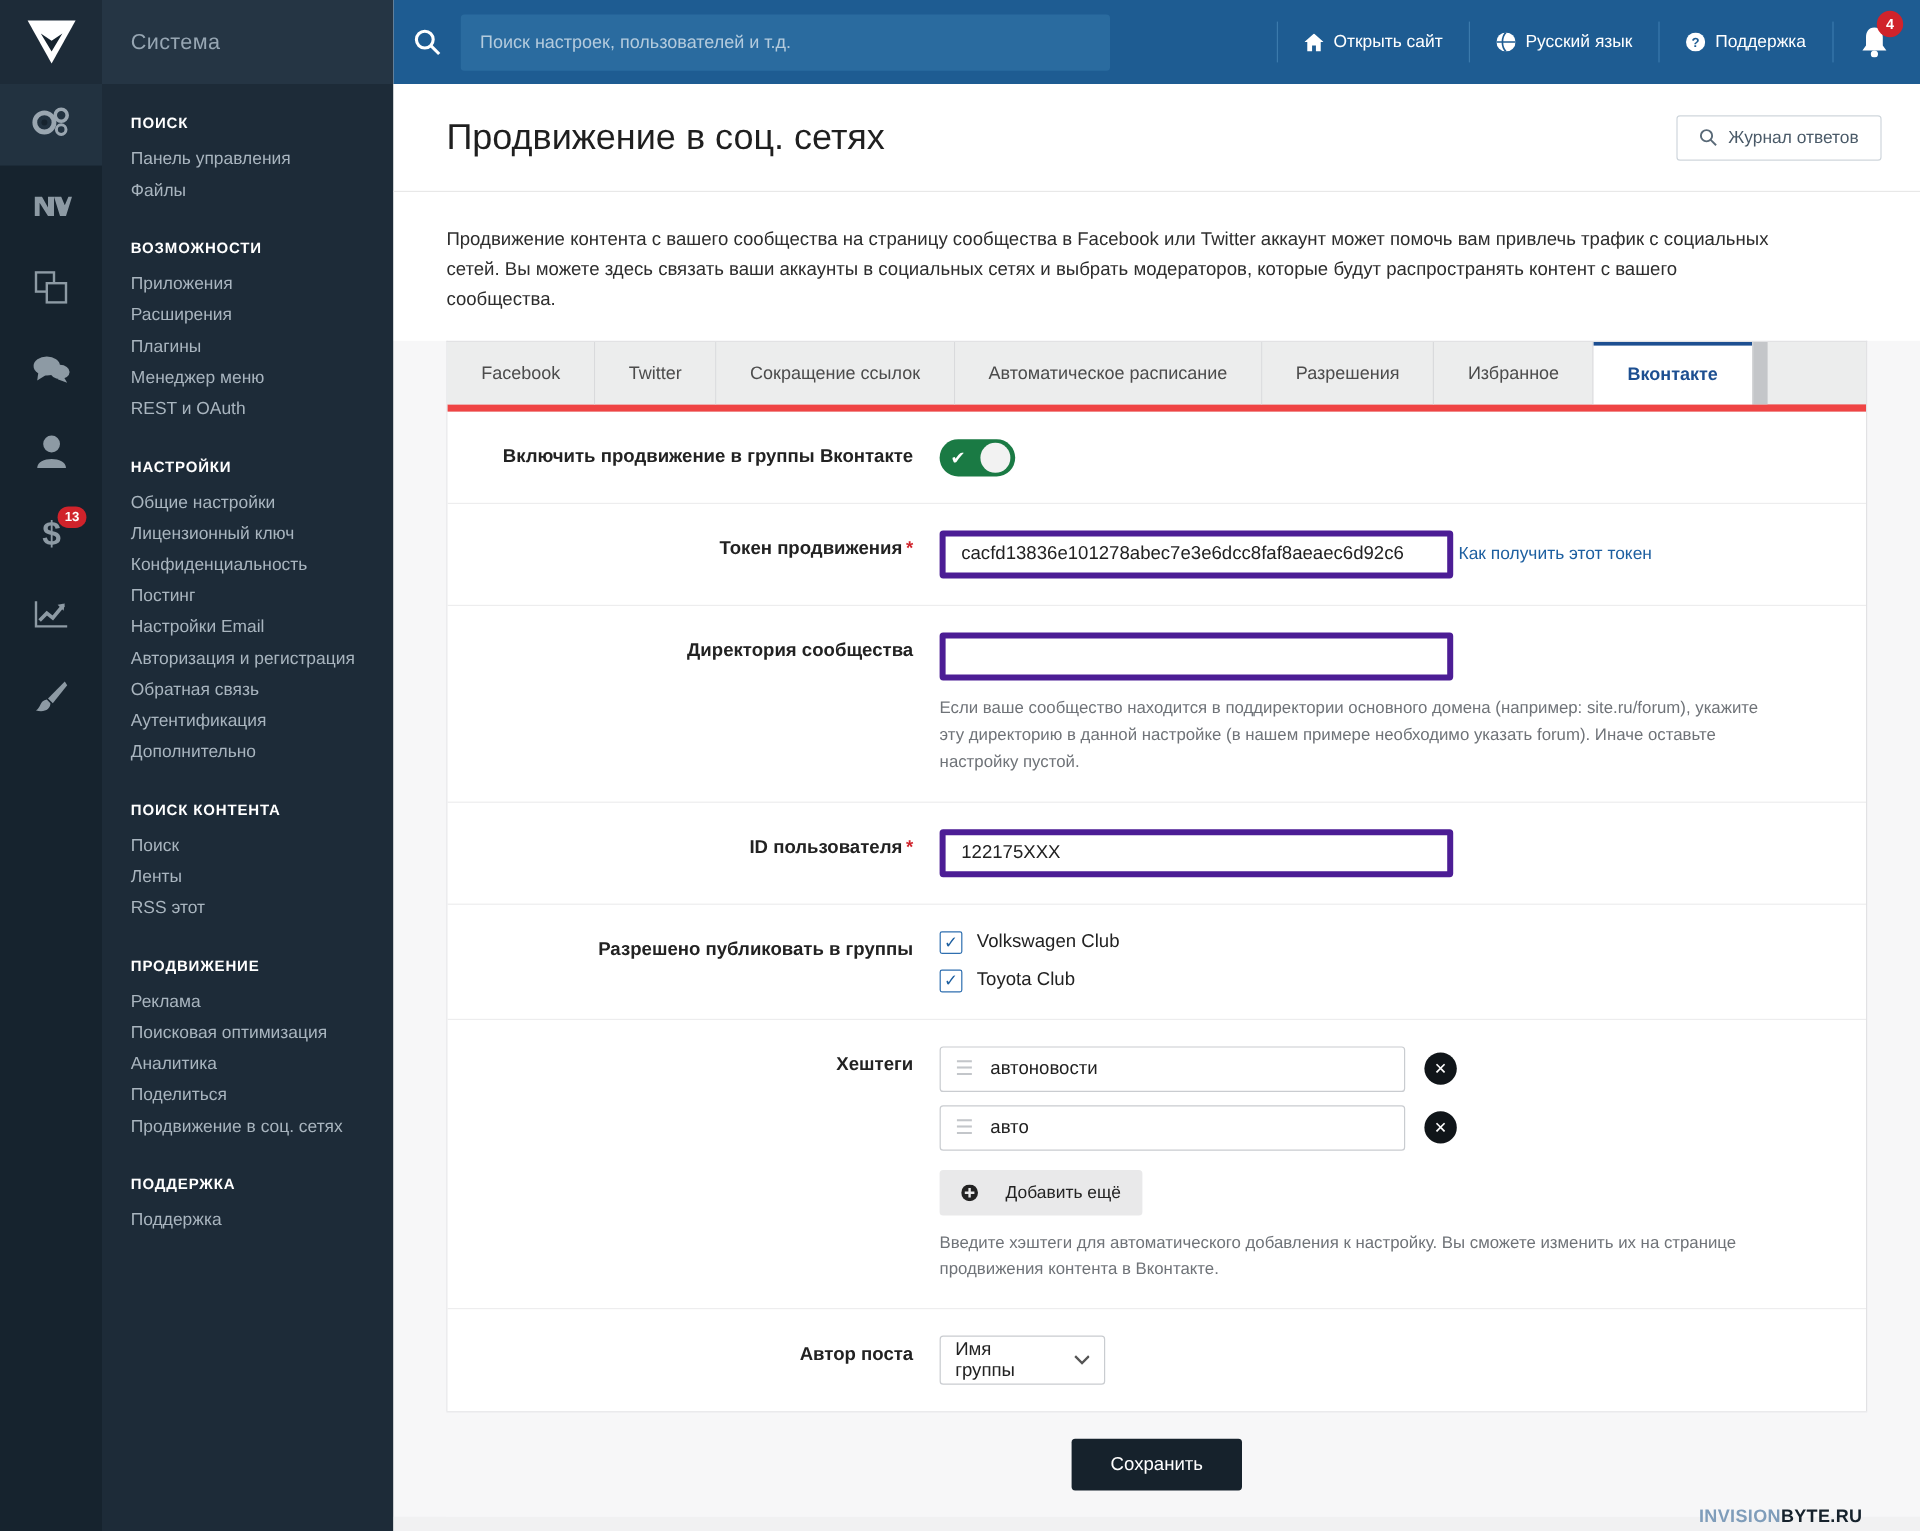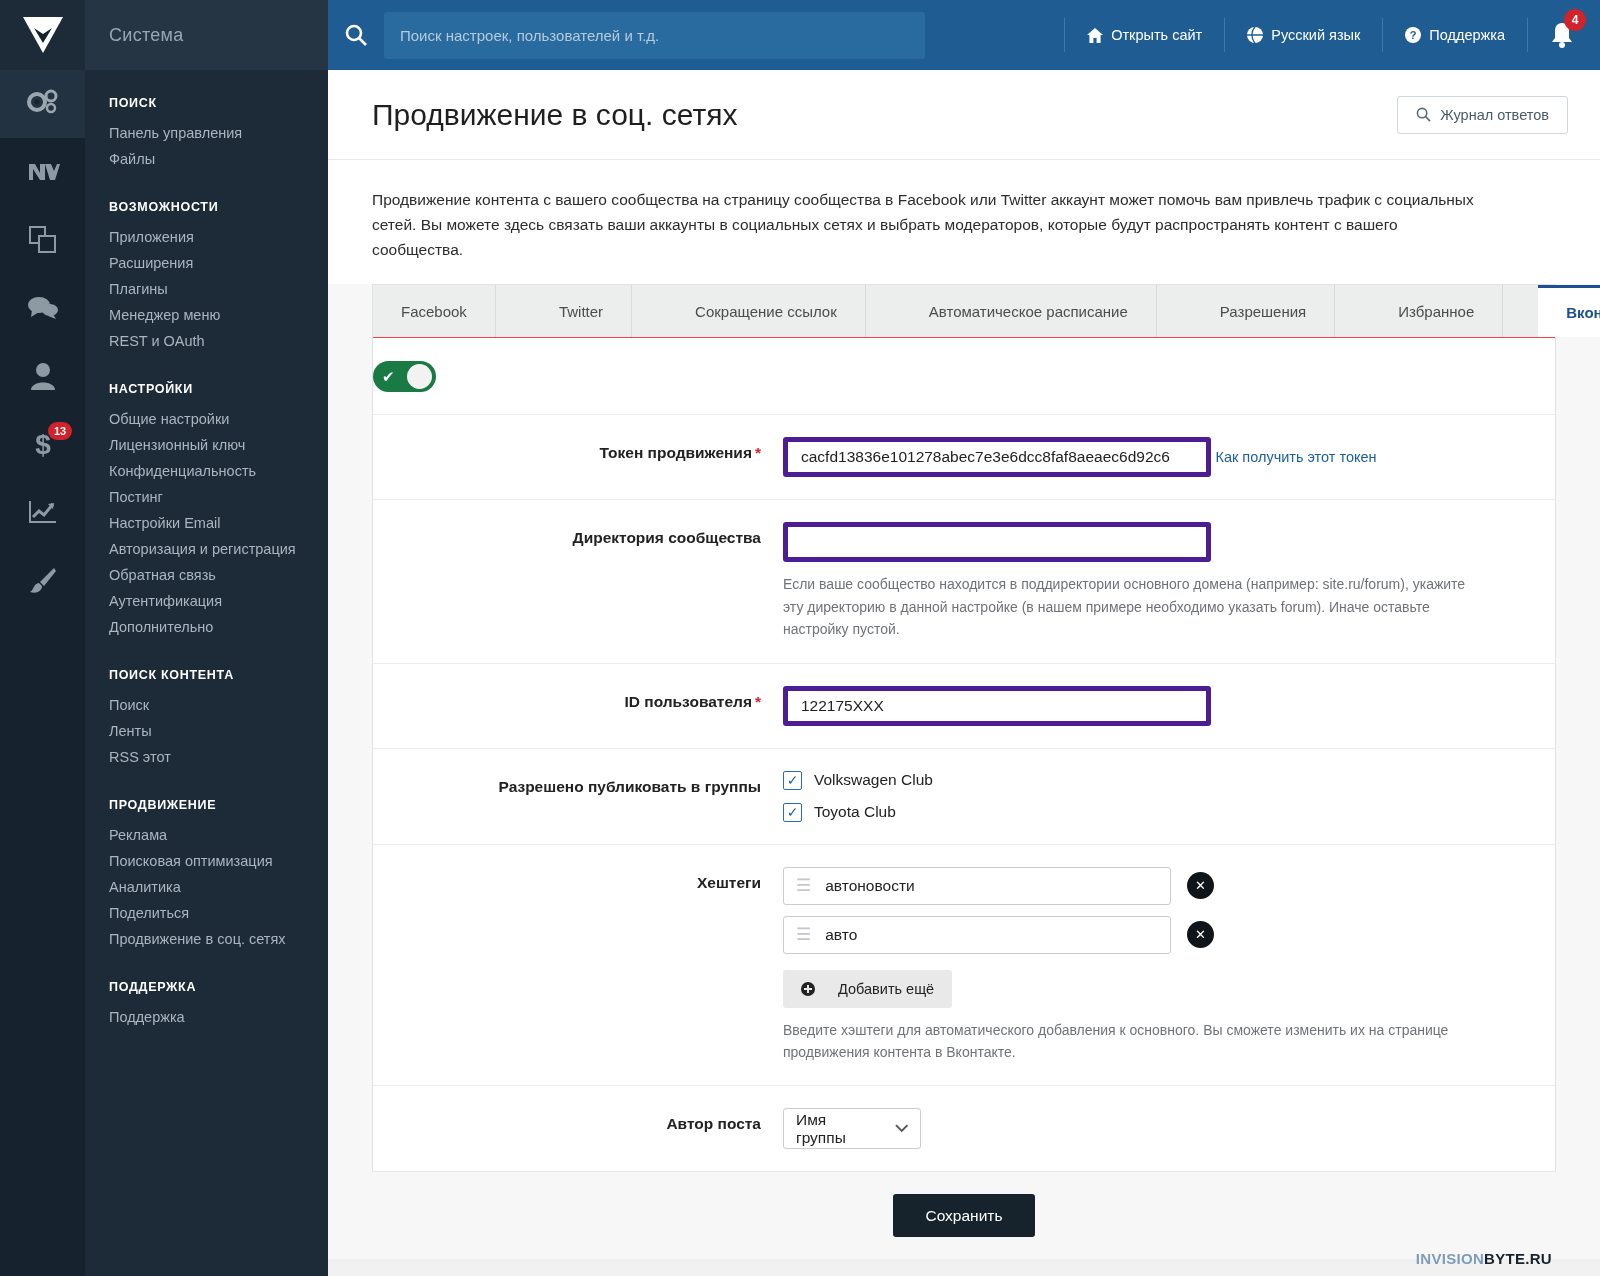--- a/index.html
+++ b/index.html
@@ -103,21 +103,21 @@
 
   .content { flex: 1 1 auto; background: #f7f7f8; overflow: hidden; position: relative; }
   .intro {
     padding: 27px 110px 22px 44px; font-size: 15.5px; line-height: 1.62; color: #2d2d2d;
     background: #fff;
   }
 
   .panel { margin: 0 44px 0 44px; background: #fff; border: 1px solid #e2e2e4; border-bottom: none; }
 
   
-  .tabs { display: flex; background: #eceded; position: relative; border-bottom: 1px solid #ef4444; gap: 35px; }
+  .tabs { display: flex; background: #eceded; position: relative; border-bottom: 6px solid #ef4444; }
   .tab {
     padding: 0 28px; height: 52px; display: flex; align-items: center;
     font-size: 15px; color: #4c4c4c; cursor: pointer;
     border-right: 1px solid #d9dadc; background: #eceded;
     white-space: nowrap;
   }
   .tab.active {
     background: #ffffff; color: #1d4f91; font-weight: bold;
     border-top: 3px solid #1d4f91; height: 52px; margin-top: 0;
     position: relative; z-index: 2; border-right: none;
@@ -415,20 +415,21 @@
           <div class="tab">Избранное</div>
           <div class="tab active">Вконтакте</div>
           <div class="tabs-scroll">
             <div class="thumb"></div>
           </div>
         </div>
 
         <div class="form">
 
           <div class="row">
+            <div class="row-label">Включить продвижение в группы Вконтакте</div>
             <div class="row-field">
               <div class="toggle">
                 <span class="tick">✔</span>
                 <span class="knob"></span>
               </div>
             </div>
           </div>
 
           <div class="row">
             <div class="row-label">
@@ -496,21 +497,21 @@
               </div>
 
               <button class="add-btn">
                 <svg width="14" height="14" viewBox="0 0 14 14">
                   <circle cx="7" cy="7" r="7" fill="#232323"></circle>
                   <path d="M7 3 L7 11 M3 7 L11 7" stroke="#e9e9ea" stroke-width="2"></path>
                 </svg>
                 <span>Добавить ещё</span>
               </button>
 
-              <div class="hint">Введите хэштеги для автоматического добавления к основного. Вы сможете изменить их на странице продвижения контента в Вконтакте.</div>
+              <div class="hint">Введите хэштеги для автоматического добавления к настройку. Вы сможете изменить их на странице продвижения контента в Вконтакте.</div>
             </div>
           </div>
 
           <div class="row">
             <div class="row-label">Автор поста</div>
             <div class="row-field">
               <div class="select">
                 <span>Имя группы</span>
                 <svg width="14" height="9" viewBox="0 0 14 9">
                   <path d="M1 1 L7 7 L13 1" fill="none" stroke="#555" stroke-width="2"></path>

